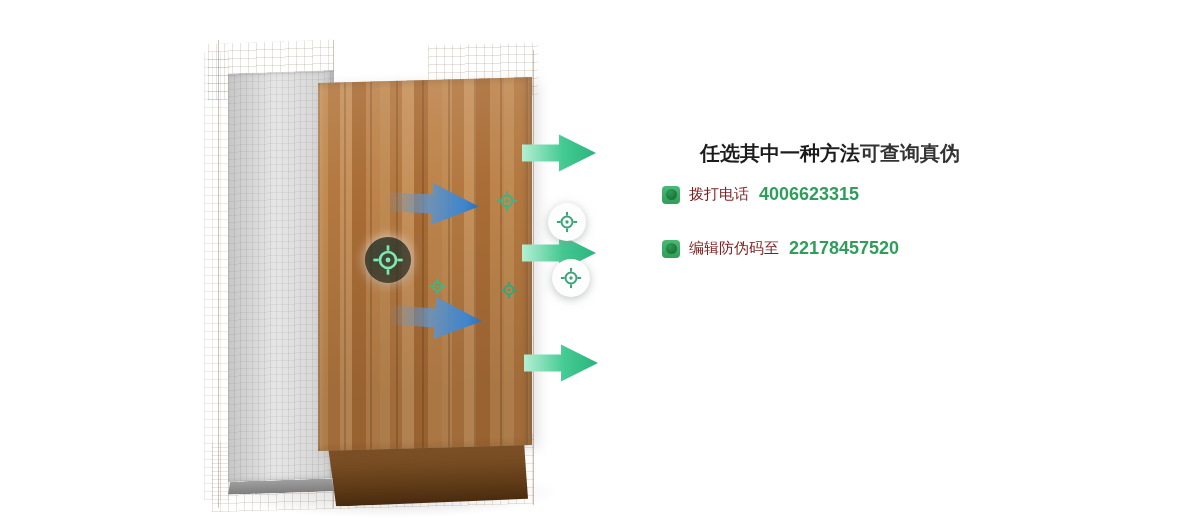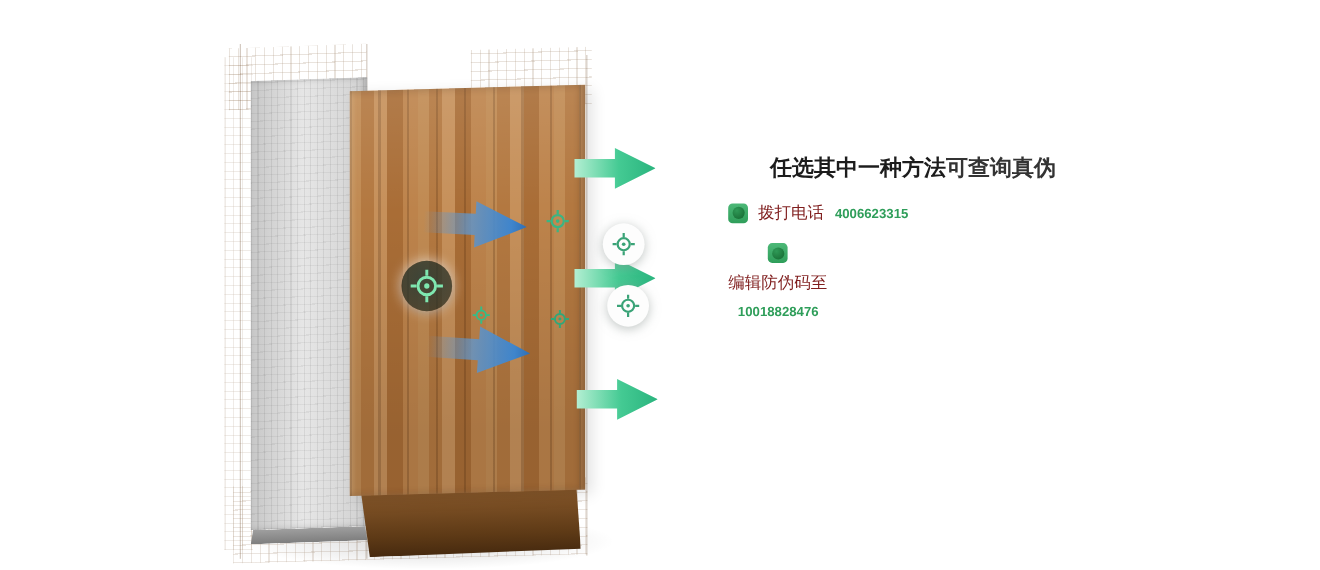--- a/index.html
+++ b/index.html
@@ -73,28 +73,28 @@
   .target-glow{width:38px;height:38px;border-radius:50%;background:#fdfdfd;
     box-shadow:0 2px 10px rgba(140,150,145,.55);padding:8px;box-sizing:border-box;}
   .g-a{left:348px;top:163px;}
   .g-b{left:352px;top:219px;}
 
   
   .panel{position:absolute;left:662px;top:140px;width:430px;height:250px;}
   .panel-title{position:absolute;left:38px;top:0;font-size:20px;line-height:26px;color:#1c1c1c;font-weight:700;white-space:nowrap;}
   .panel-title .t-rest{font-weight:700;color:#333;}
   .item{position:absolute;left:0;display:flex;align-items:center;gap:9px;white-space:nowrap;}
-  .item-1{top:44px;} .item-2{top:81px;flex-direction:column;} .item-3{top:117px;}
+  .item-1{top:44px;} .item-2{top:98px;} .item-3{top:117px;}
   .item-icon{width:18px;height:18px;border-radius:4px;flex:0 0 auto;
     background:linear-gradient(180deg,#4cb877,#2f9e5a);
     display:flex;align-items:center;justify-content:center;}
   .item-icon i{display:block;width:11px;height:11px;border-radius:50%;
     background:radial-gradient(circle at 35% 30%, #2f9a57, #14662f);}
   .item-text{font-size:15px;color:#7f1d1d;}
-  .item-value{font-size:12px;color:#2f9e5a;font-weight:700;margin-left:1px;}
+  .item-value{font-size:18px;color:#2f9e5a;font-weight:700;margin-left:1px;}
   .query-button{position:absolute;left:38px;top:180px;width:130px;height:37px;border:none;cursor:pointer;
     background:linear-gradient(150deg,#62bb5b 0%,#46a34e 55%,#3b9747 100%);
     color:#fff;font-size:16px;letter-spacing:3px;border-radius:2px;
     font-family:"Liberation Sans","DejaVu Sans",sans-serif;}
 </style>
 </head>
 <body>
 
 <div class="page">
 
@@ -191,19 +191,19 @@
         </span>
       <span class="item-text">拨打电话</span>
         <span class="item-value">4006623315</span>
     </div>
 
     <div class="item item-2">
       <span class="item-icon">
           <i></i>
         </span>
       <span class="item-text">编辑防伪码至</span>
-        <span class="item-value">10018828476</span>
+        <span class="item-value">22178457520</span>
     </div>
 
 
   </div>
 
 </div>
 
 </body></html>

